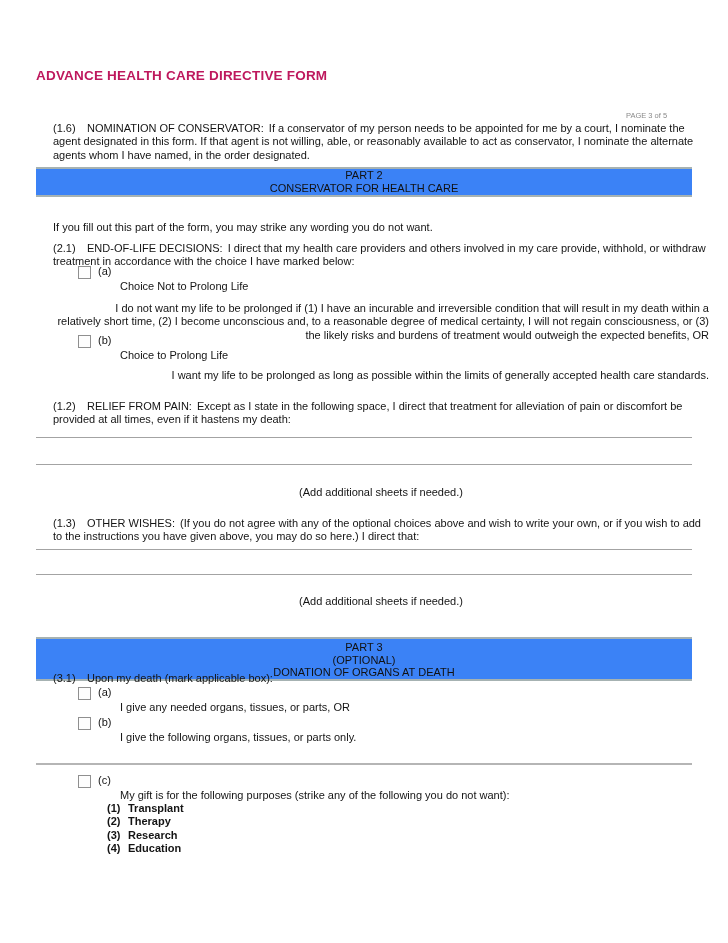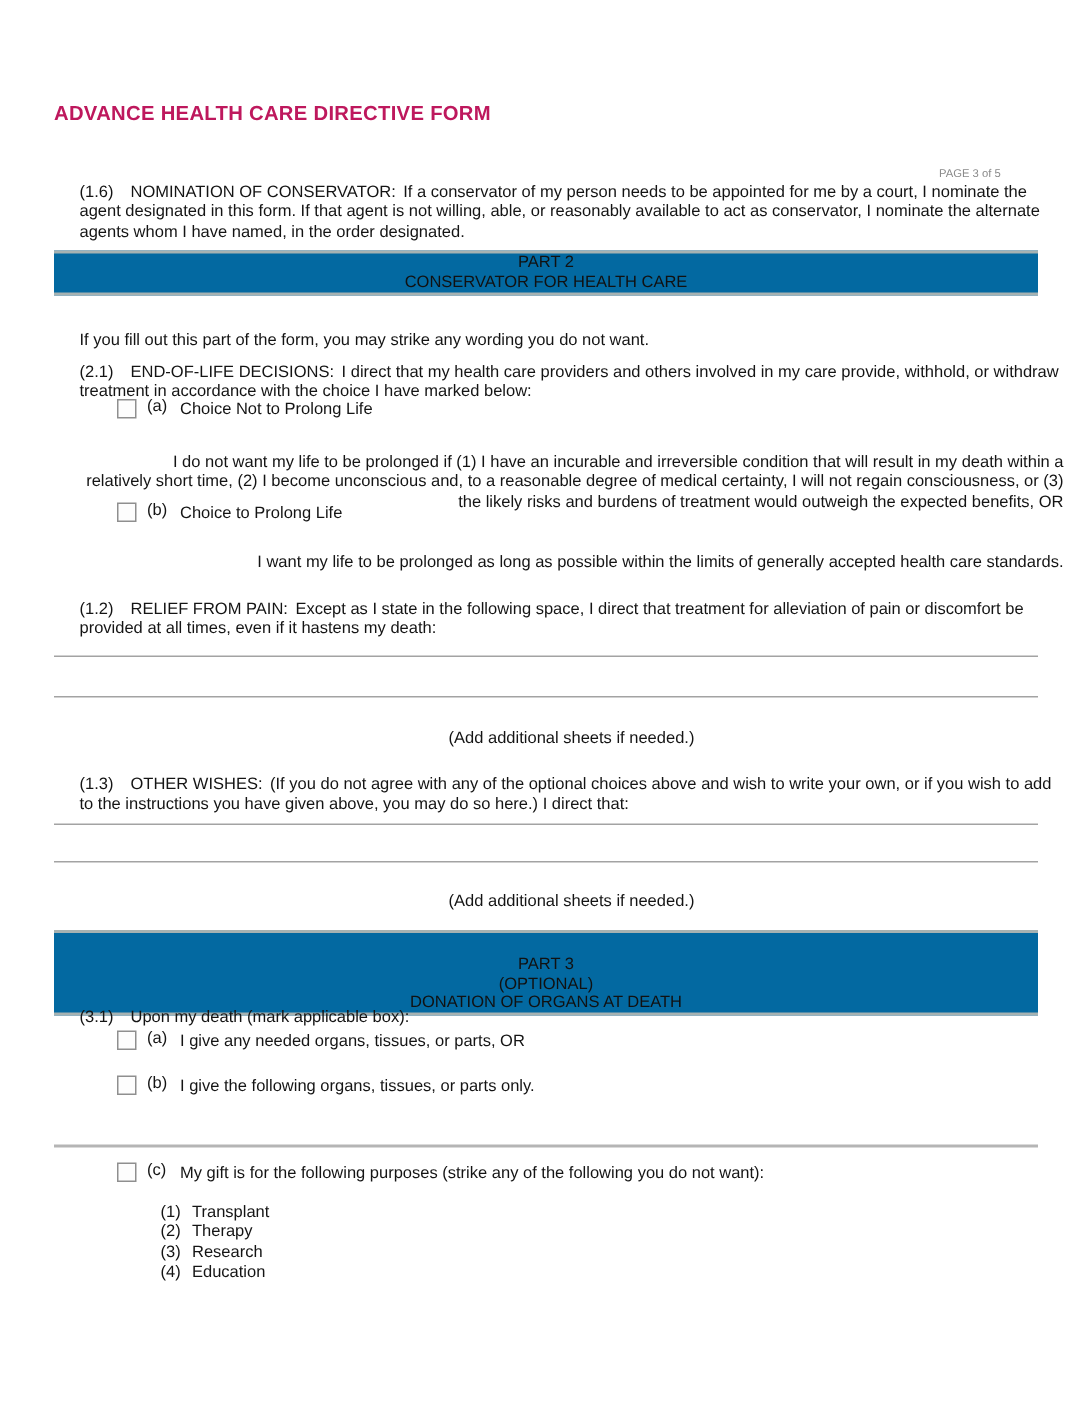--- a/index.html
+++ b/index.html
@@ -14,37 +14,37 @@
   .num { display:inline-block; width:34px; }
   .hd { margin-right:5px; }
   .indent { text-indent:32px;text-align:right; }
   .center { text-align:center; }
   .title {
     left:36px; width:612px; top:68px; text-align:left;
     font-size:13.5px; font-weight:bold; letter-spacing:0.2px; color:#be185d;
   }
   .page-ind { left:626px; top:67px; font-size:7.5px; color:#8a8a8a;margin-top:44px; }
   .band {
-    left:36px; width:656px; background:#0369a1;
+    left:36px; width:656px; background:#3b82f6;
     border-top:2px solid #a6b2b2; border-bottom:2px solid #a6b2b2;
     text-align:center; font-size:11px; color:#111;
   }
   .band2 { top:167px; height:26px; line-height:13px; }
-  .band3 { top:620px; height:38px; line-height:12.6px; padding-top:15px; box-sizing:content-box; }
+  .band3 { top:637px; height:38px; line-height:12.6px; padding-top:2px; box-sizing:content-box; }
   .rule { left:36px; width:656px; height:1px; background:#a3a3a3; }
   .rule-thick { height:2px; background:#b5b5b5; }
   .cbrow { left:36px; width:656px; height:14px; font-size:11px; line-height:13.4px; }
   .cbrow .box {
     position:absolute; left:42px; top:1px; width:11px; height:11px;
     border:1px solid #8f8f8f; background:#fdfdfd;
   }
   .cbrow .pfx { position:absolute; left:62px; top:0; white-space:nowrap; }
-  .cbrow .txt { position:absolute; left:84px; top:2px; white-space:nowrap;text-align:center; }
+  .cbrow .txt { position:absolute; left:84px; top:15px; white-space:nowrap;text-align:center; }
   .plist { left:36px; width:656px; font-size:11px; line-height:13.4px; }
-  .pitem { margin-left:71px; }
+  .pitem { margin-left:71px;font-weight:bold; }
   .pnum { display:inline-block; width:21px; }
 </style>
 </head>
 <body>
 
 <div class="abs title">ADVANCE HEALTH CARE DIRECTIVE FORM</div>
 <div class="abs page-ind">PAGE 3 of 5</div>
 
 <p class="abs para" style="top:105px"><span class="num">(1.6)</span><span class="hd">NOMINATION OF CONSERVATOR:</span><span>If a conservator of my person needs to be appointed for me by a court, I nominate the agent designated in this form.  If that agent is not willing, able, or reasonably available to act as conservator, I nominate the alternate agents whom I have named, in the order designated.</span></p>
 

